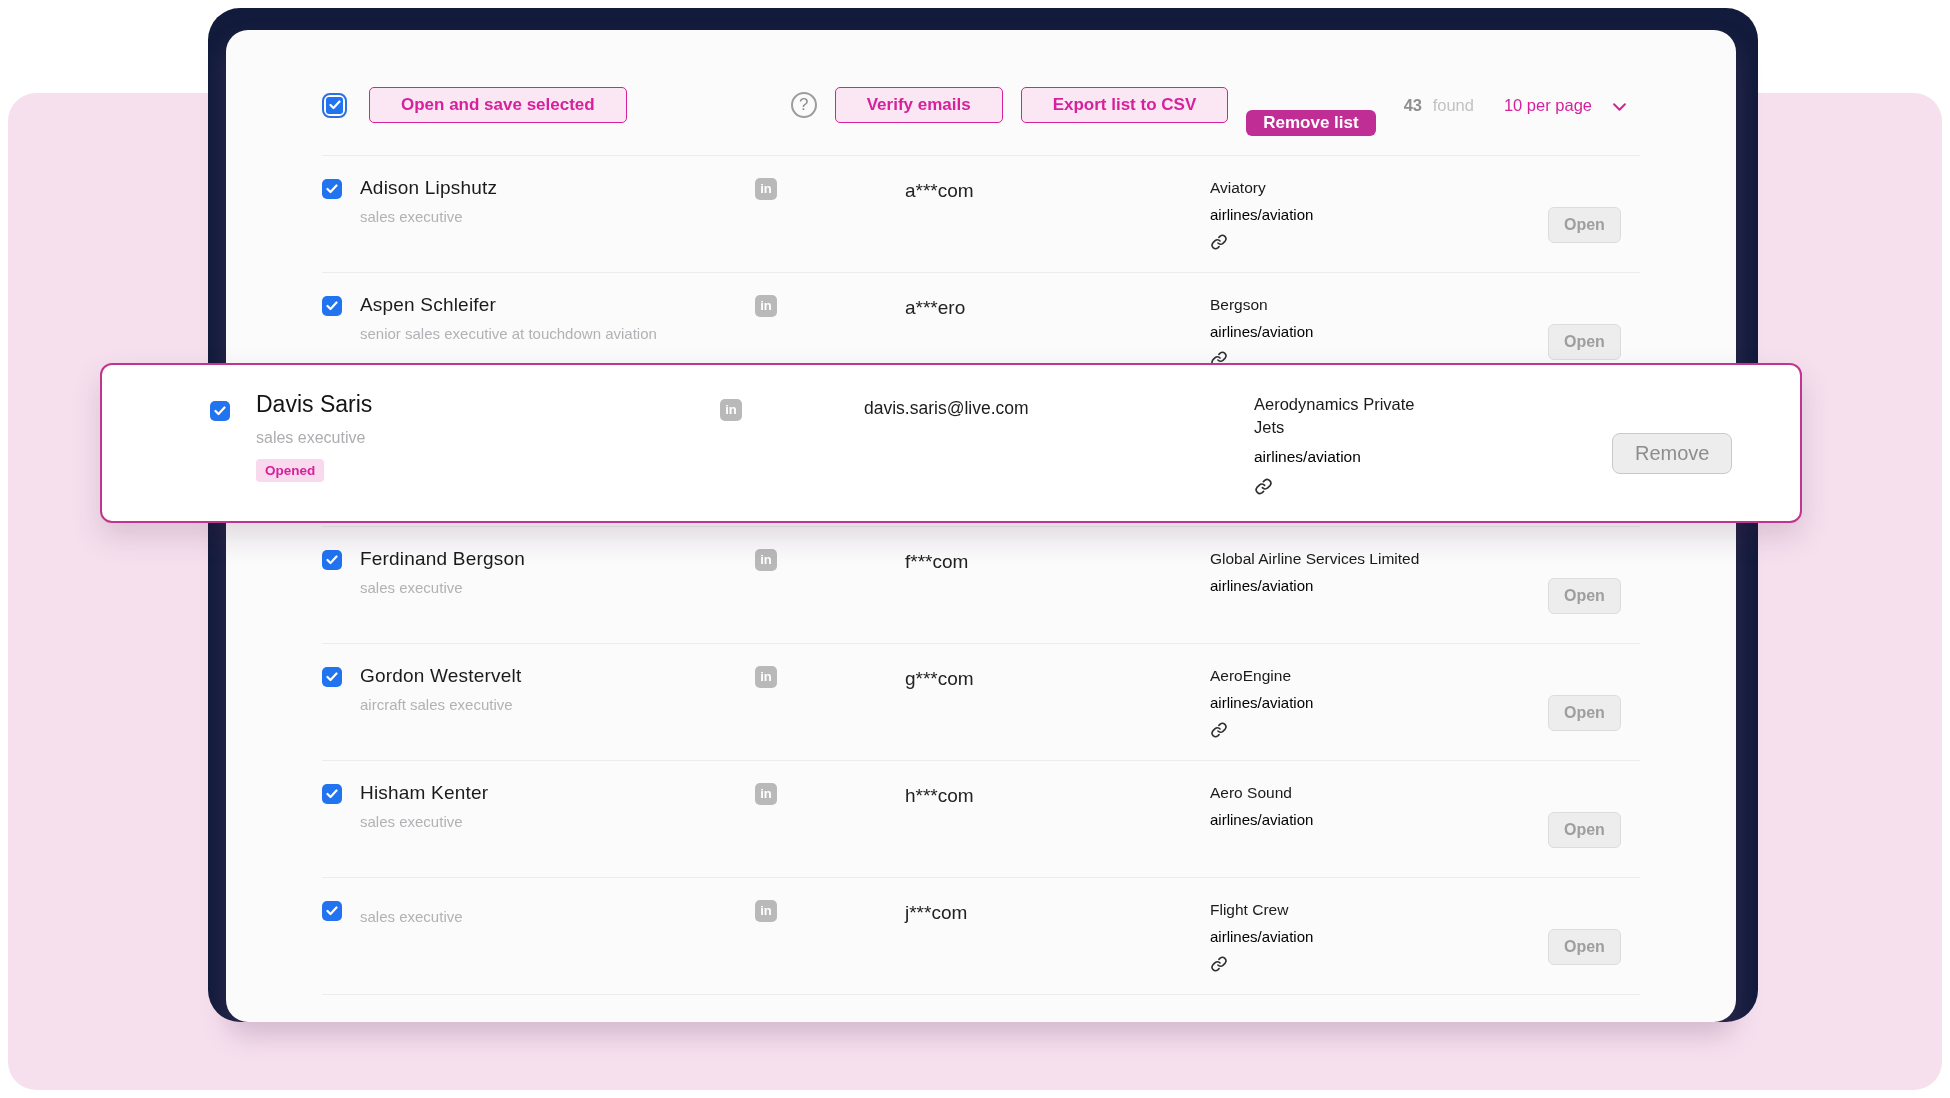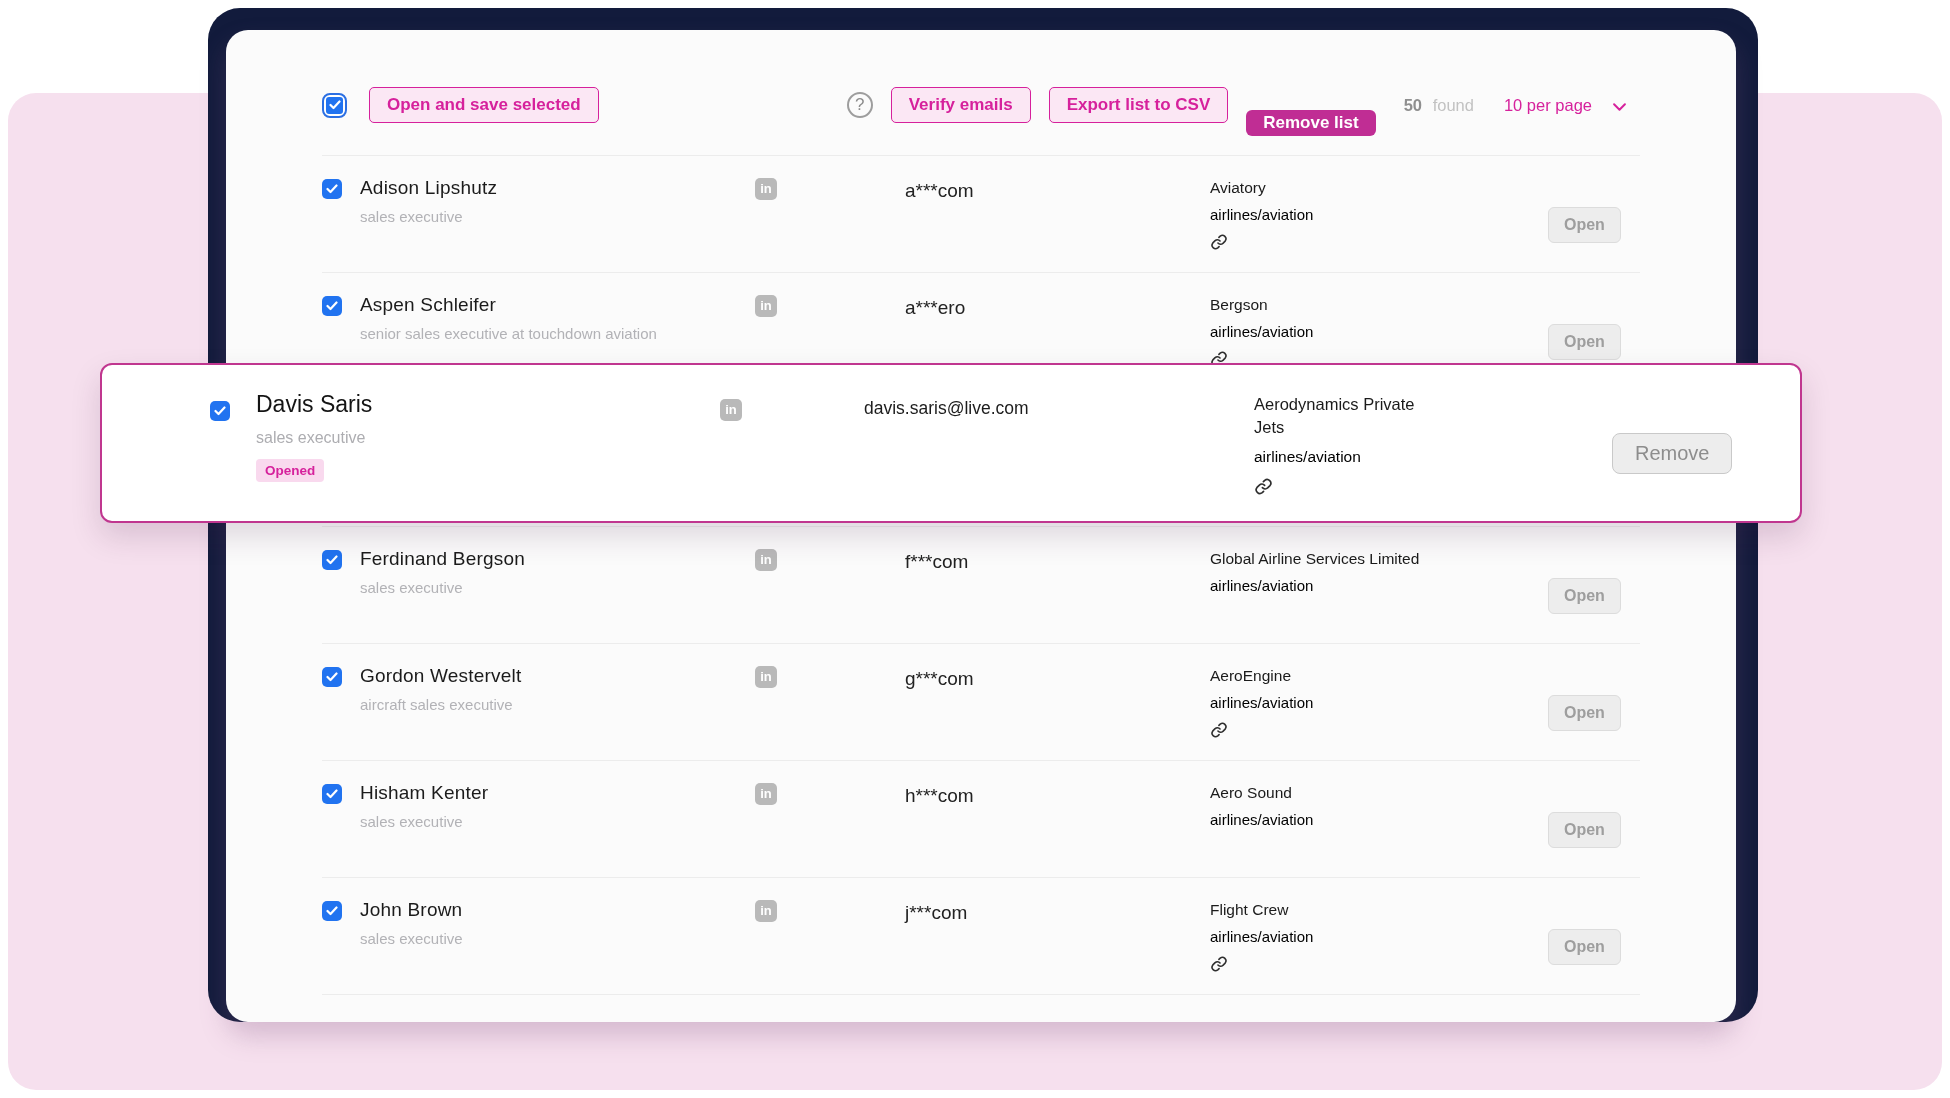--- a/index.html
+++ b/index.html
@@ -19,21 +19,21 @@
     margin:55px 96px 0 96px; height:40px; }
   .tb-left, .tb-right { display:flex; align-items:center; }
   .cb-ring { border:2px solid #2b6fe3; border-radius:8px; background:#fff; padding:2px;
     display:flex; cursor:pointer; }
   .checkbox { width:20px; height:20px; background:var(--cb-blue,#2173f0); border-radius:5px;
     display:flex; align-items:center; justify-content:center; cursor:pointer; }
   .cb-ring .checkbox { width:17px; height:17px; border-radius:3px; }
   .checkbox svg { width:12px; height:10px; }
   .pink-btn { font-family:inherit; font-size:17px; font-weight:bold; color:var(--accent,#d6219c);
     background:#fbe7f4; border:1.5px solid var(--accent,#d6219c); border-radius:5px;
-    padding:7px 17px; margin-left:22px; cursor:pointer; }
+    padding:7px 31px; margin-left:22px; cursor:pointer; }
   .tb-right .pink-btn { margin-left:18px; }
   .help-icon { width:26px; height:26px; border:2px solid #9d9d9d; border-radius:50%;
     color:#8c8c8c; font-size:17px; line-height:22px; text-align:center; cursor:pointer; }
   .solid-btn { font-family:inherit; font-size:17px; font-weight:bold; color:#fff;
     background:var(--accent-fill,#c02d94); border:none; border-radius:6px;
     padding:3px 17px; margin-left:18px; cursor:pointer;margin-top:36px; }
   .found-wrap { margin-left:28px; font-size:16.5px; }
   .found-count { color:#8f8f8f; font-weight:bold; }
   .found-label { color:#c2c2c2; margin-left:6px; }
   .per-page { display:flex; align-items:center; margin-left:30px; margin-right:14px;
@@ -97,21 +97,21 @@
           </div>
         </div>
         <button class="pink-btn">Open and save selected</button>
       </div>
       <div class="tb-right">
         <div class="help-icon">?</div>
         <button class="pink-btn">Verify emails</button>
         <button class="pink-btn">Export list to CSV</button>
         <button class="solid-btn">Remove list</button>
         <div class="found-wrap">
-          <span class="found-count">50</span>
+          <span class="found-count">43</span>
           <span class="found-label">found</span>
         </div>
         <div class="per-page">
           <span>10 per page</span>
           <span><svg viewBox="0 0 12 7" width="13" height="8">
                 <polyline points="1,1 6,6 11,1" fill="none" stroke="#d6219c" stroke-width="1.8" stroke-linecap="round" stroke-linejoin="round"></polyline>
               </svg></span>
         </div>
       </div>
     </div>
@@ -261,21 +261,20 @@
 
   <div class="row">
     <div class="cb-cell">
       <div class="checkbox">
         <span><svg viewBox="0 0 12 10" width="12" height="10">
                     <polyline points="1.5,5 4.5,8 10.5,1.5" fill="none" stroke="#ffffff" stroke-width="2.2" stroke-linecap="round" stroke-linejoin="round"></polyline>
                   </svg></span>
       </div>
     </div>
     <div class="name-cell">
-      <div class="c-name">John Brown</div>
       <div class="c-title">sales executive</div>
     </div>
     <div class="li-cell">
       <div class="li-icon">in</div>
     </div>
     <div class="email-cell">j***com</div>
     <div class="comp-cell">
       <div class="comp-name">Flight Crew</div>
       <div class="comp-ind">airlines/aviation</div>
       <div class="link-ic"><svg viewBox="0 0 24 24" width="18" height="18" fill="none" stroke="#2e2e2e" stroke-width="2.1" stroke-linecap="round" stroke-linejoin="round">

